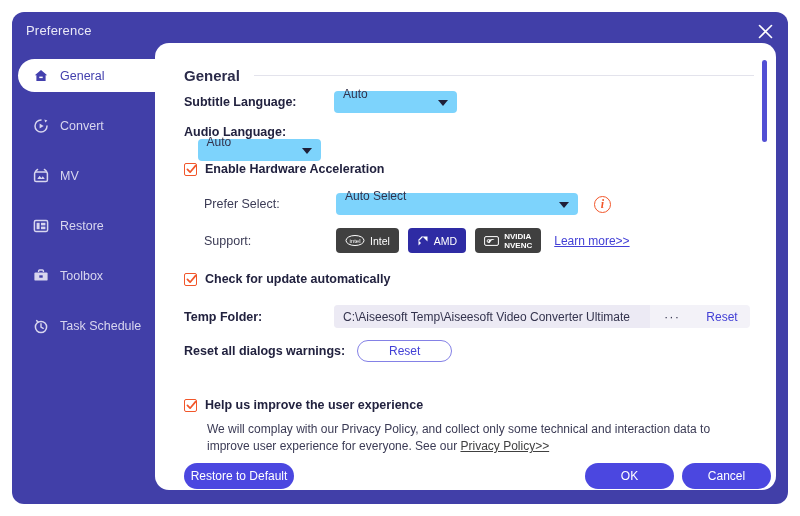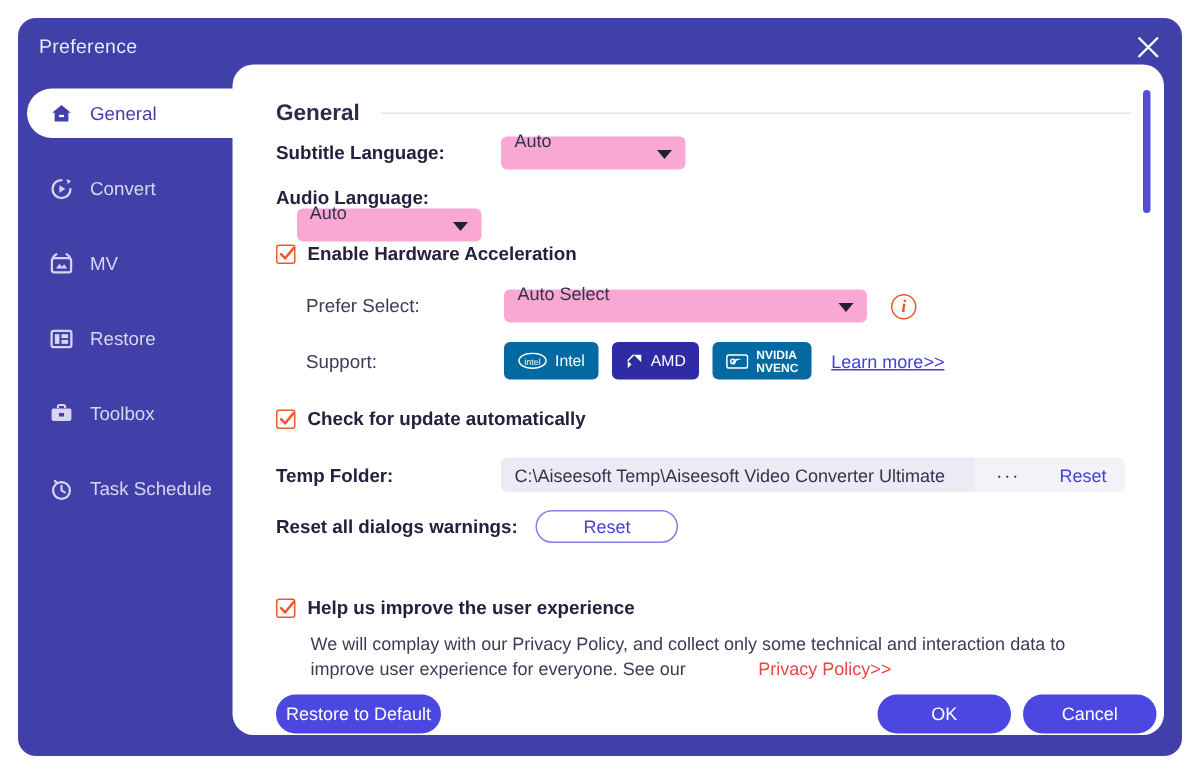--- a/index.html
+++ b/index.html
@@ -135,21 +135,21 @@
   }
   .lbl-plain {
     font-size: 12.5px;
     color: #3b3b55;
     white-space: nowrap;
   }
 
   
   .select {
     position: relative;
-    background: #f9a8d4;
+    background: #7dd3fc;
     border-radius: 4px;
     height: 22px;
     display: flex; align-items: center;
     padding: 0 22px 16px 9px;
     font-size: 12px;
     color: #33334d;
     cursor: pointer;
     user-select: none;
   }
   .caret {
@@ -196,21 +196,21 @@
     min-width: 58px;
     border-radius: 4px;
     display: flex; align-items: center; justify-content: center;
     gap: 5px;
     padding: 0 9px;
     font-size: 10.5px;
     color: #ffffff;
     cursor: pointer;
     margin-right: 9px;
   }
-  .chip.idle { background: #0369a1; }
+  .chip.idle { background: #404040; }
   .chip.sel  { background: #2e2ba4; }
   .chip .badge {
     display: flex; align-items: center; justify-content: center;
   }
   .chip .nv-text { line-height: 9px; text-align: left; font-size: 8px; font-weight: bold; }
 
   .link {
     font-size: 12px;
     color: #4340d6;
     text-decoration: underline;
@@ -268,23 +268,23 @@
   
   #privacy-text {
     position: absolute;
     left: 52px; top: 378px;
     width: 540px;
     font-size: 12px;
     line-height: 17px;
     color: #3b3b55;
   }
   #privacy-text a {
-    color: #ef4444;
-    cursor: pointer;
-    margin-left: 45px;
+    color: #404040;
+    text-decoration: underline;
+    cursor: pointer;
   }
 
   
   .btn {
     height: 26px;
     border-radius: 13px;
     background: #4b47e0;
     color: #ffffff;
     font-size: 12px;
     display: flex; align-items: center; justify-content: center;

